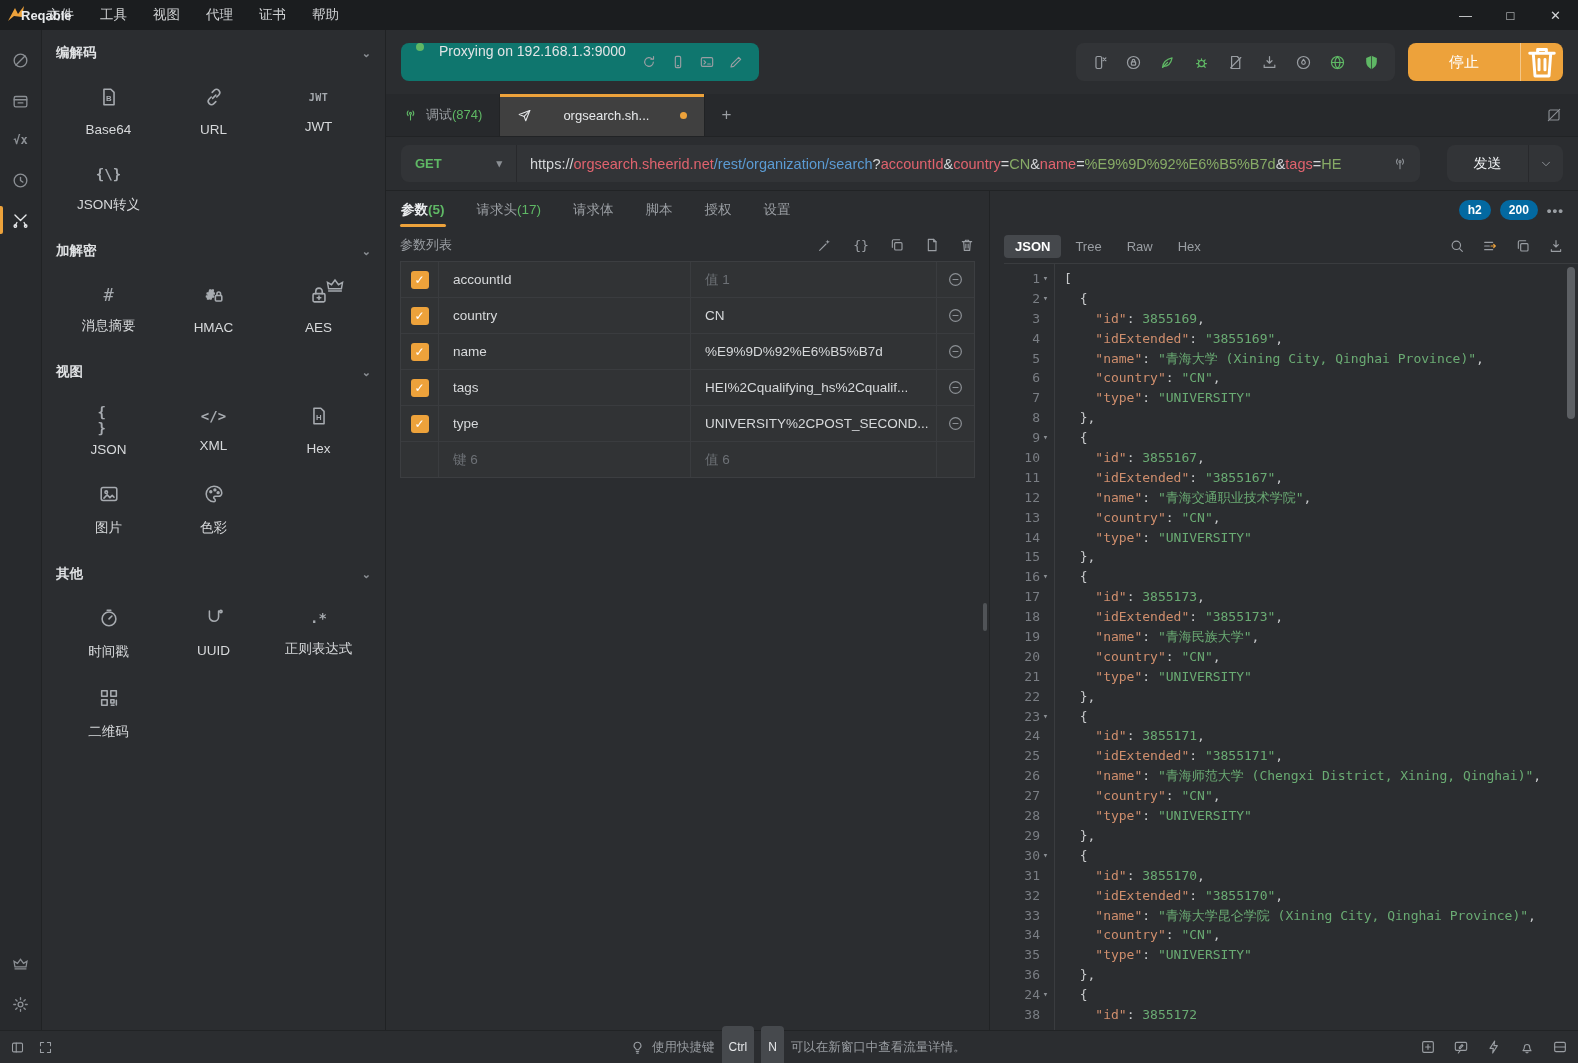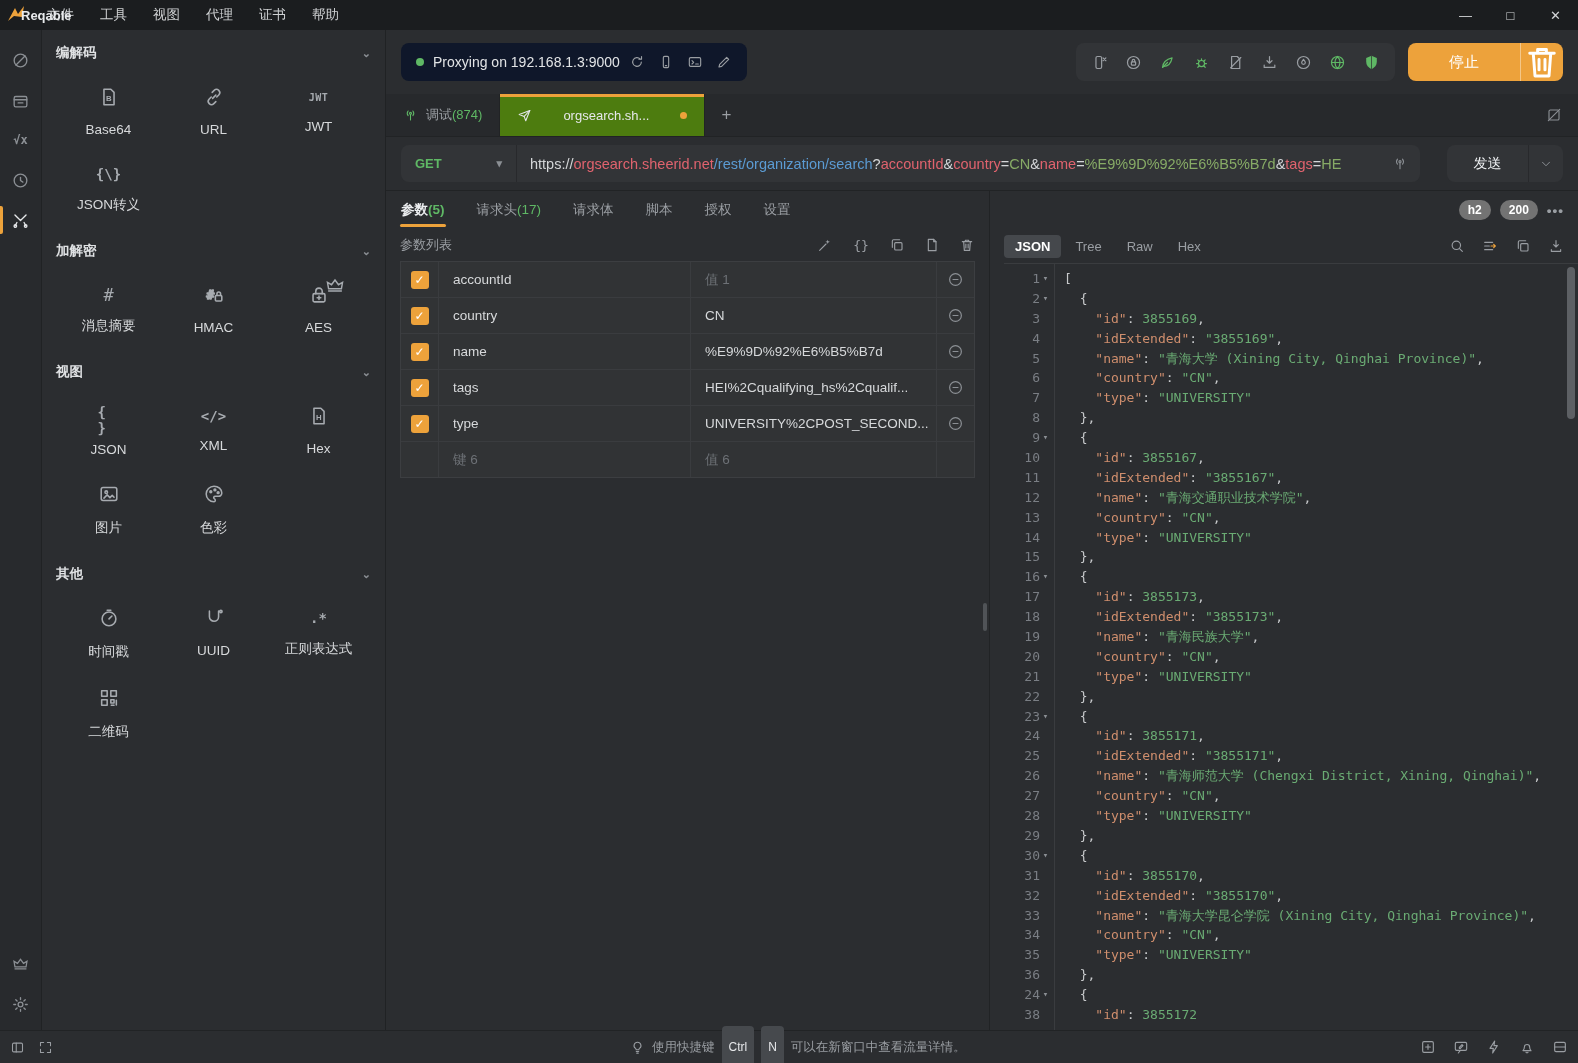--- a/index.html
+++ b/index.html
@@ -31,35 +31,35 @@
   .chev{color:#8b8f94;font-size:11px;}
   .items-grid{display:grid;grid-template-columns:repeat(3,1fr);row-gap:26px;padding:18px 0 14px 0;}
   .tool-item{display:flex;flex-direction:column;align-items:center;gap:11px;color:#d7d9db;font-size:13.5px;}
   .tool-item .ic{width:22px;height:22px;color:#a7abb0;}
   .tool-item .ic.txt{font-size:14px;}
   .tool-ic-wrap{position:relative;}
   .pro-crown{position:absolute;top:-9px;right:-16px;width:14px;height:14px;color:#eda23b;}
   
   .main{flex:1;display:flex;flex-direction:column;background:#2b2d30;min-width:0;}
   .toolbar{height:64px;display:flex;align-items:center;padding:0 15px;}
-  .proxy-pill{display:flex;align-items:center;gap:9px;background:#0f172a;border-radius:8px;height:38px;padding:0 15px;font-size:14px;color:#e2e4e6;}
+  .proxy-pill{display:flex;gap:15px;background:#0f766e;border-radius:8px;height:38px;padding:0 15px;font-size:14px;color:#e2e4e6;}
   .dot{width:8px;height:8px;border-radius:50%;background:#5fb865;}
   .proxy-pill .ic{width:16px;height:16px;color:#9a9ea3;}
   .icon-strip{margin-left:auto;display:flex;align-items:center;gap:17px;background:#323437;border-radius:8px;height:38px;padding:0 15px;margin-right:13px;}
   .icon-strip .ic{width:17px;height:17px;color:#9a9ea3;}
   .icon-strip .ic.g{color:#5fb865;}
   .stop-btn{display:flex;align-items:center;background:#eda23b;border-radius:8px;height:38px;overflow:hidden;}
   .stop-label{width:112px;text-align:center;color:#fff;font-size:15px;}
   .stop-sep{width:1px;height:38px;background:rgba(255,255,255,.4);}
   .stop-trash{width:42px;display:flex;align-items:center;justify-content:center;color:#fff;}
   
   .tabbar{height:42px;background:#27292c;display:flex;align-items:stretch;border-bottom:1px solid #212325;}
   .tab{display:flex;align-items:center;gap:8px;padding:0 17px;font-size:13px;color:#9a9ea3;position:relative;border-right:1px solid #212325;}
   .tab .ic{width:15px;height:15px;}
-  .tab.active{background:#4d7c0f;color:#e6e8ea;gap:31px;}
+  .tab.active{background:#404040;color:#e6e8ea;gap:31px;}
   .tab.active::before{content:"";position:absolute;top:0;left:0;right:0;height:3px;background:#eda23b;}
   .mod-dot{width:7px;height:7px;border-radius:50%;background:#eda23b;}
   .tab-add{width:42px;display:flex;align-items:center;justify-content:center;color:#9a9ea3;font-size:17px;}
   .tab-eye{margin-left:auto;display:flex;align-items:center;padding-right:16px;color:#8b8f94;}
   .tab-eye .ic{width:16px;height:16px;}
   
   .urlbar{height:53px;display:flex;align-items:center;gap:27px;padding:0 15px;border-bottom:1px solid #212325;}
   .url-box{flex:1;display:flex;align-items:center;background:#323437;border-radius:8px;height:37px;min-width:0;}
   .method{width:116px;display:flex;align-items:center;justify-content:space-between;padding:0 14px;color:#5fb865;font-weight:bold;font-size:13px;border-right:1px solid #28292c;height:100%;box-sizing:border-box;}
   .url-text{flex:1;padding:0 13px;font-size:14.5px;white-space:nowrap;overflow:hidden;min-width:0;}
@@ -89,21 +89,21 @@
   .pcell.first{border-left:none;justify-content:center;padding-left:0;}
   .placeholder{color:#6d7176;}
   .cbx{width:18px;height:18px;border-radius:3px;background:#eda23b;color:#fff;display:flex;align-items:center;justify-content:center;font-size:12px;}
   .minus-cell{display:flex;align-items:center;justify-content:center;color:#8b8f94;border-left:1px solid #3a3c3f;height:100%;}
   .minus-cell .ic{width:17px;height:17px;}
   .req-thumb{position:absolute;right:2px;top:412px;width:4px;height:28px;border-radius:2px;background:#505357;}
   
   .response-panel{flex:1;display:flex;flex-direction:column;min-width:0;padding-left:14px;position:relative;}
   .resp-head{height:38px;display:flex;gap:30px;align-items:center;font-size:13.5px;padding-right:14px;flex:0 0 auto;}
   .resp-right{margin-left:auto;display:flex;align-items:center;gap:9px;}
-  .pill{background:#737373;color:#fff;border-radius:11px;font-size:12px;font-weight:bold;padding:3px 9px;}
+  .pill{background:#0369a1;color:#fff;border-radius:11px;font-size:12px;font-weight:bold;padding:3px 9px;}
   .more{color:#9a9ea3;letter-spacing:1px;font-weight:bold;}
   .view-row{height:34px;display:flex;align-items:center;gap:3px;padding-right:14px;flex:0 0 auto;}
   .vtab{padding:4px 11px;border-radius:4px;color:#9a9ea3;font-size:13px;}
   .vtab.active{background:#45484c;color:#fff;font-weight:bold;}
   .view-tools{margin-left:auto;display:flex;gap:17px;color:#9a9ea3;}
   .view-tools .ic{width:16px;height:16px;}
   .code{flex:1;display:flex;min-height:0;border-top:1px solid #3a3c3f;font-family:"DejaVu Sans Mono",monospace;font-size:13px;line-height:19.9px;overflow:hidden;}
   .gutter{width:50px;flex:0 0 auto;border-right:1px solid #3a3c3f;padding-top:5px;color:#7a7e84;}
   .ln{display:flex;justify-content:flex-end;align-items:center;height:19.9px;padding-right:3px;}
   .fold{width:11px;font-size:9px;color:#8b8f94;text-align:center;}

